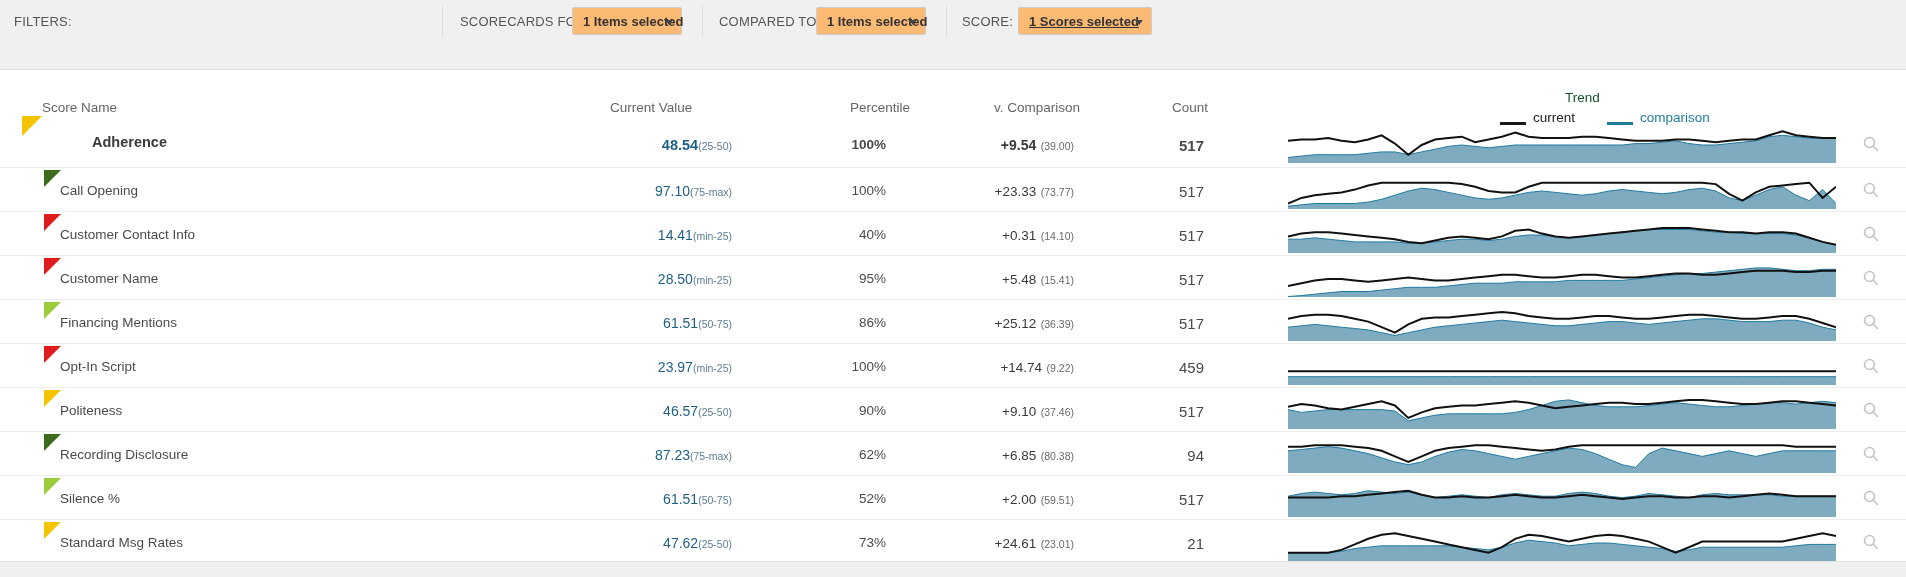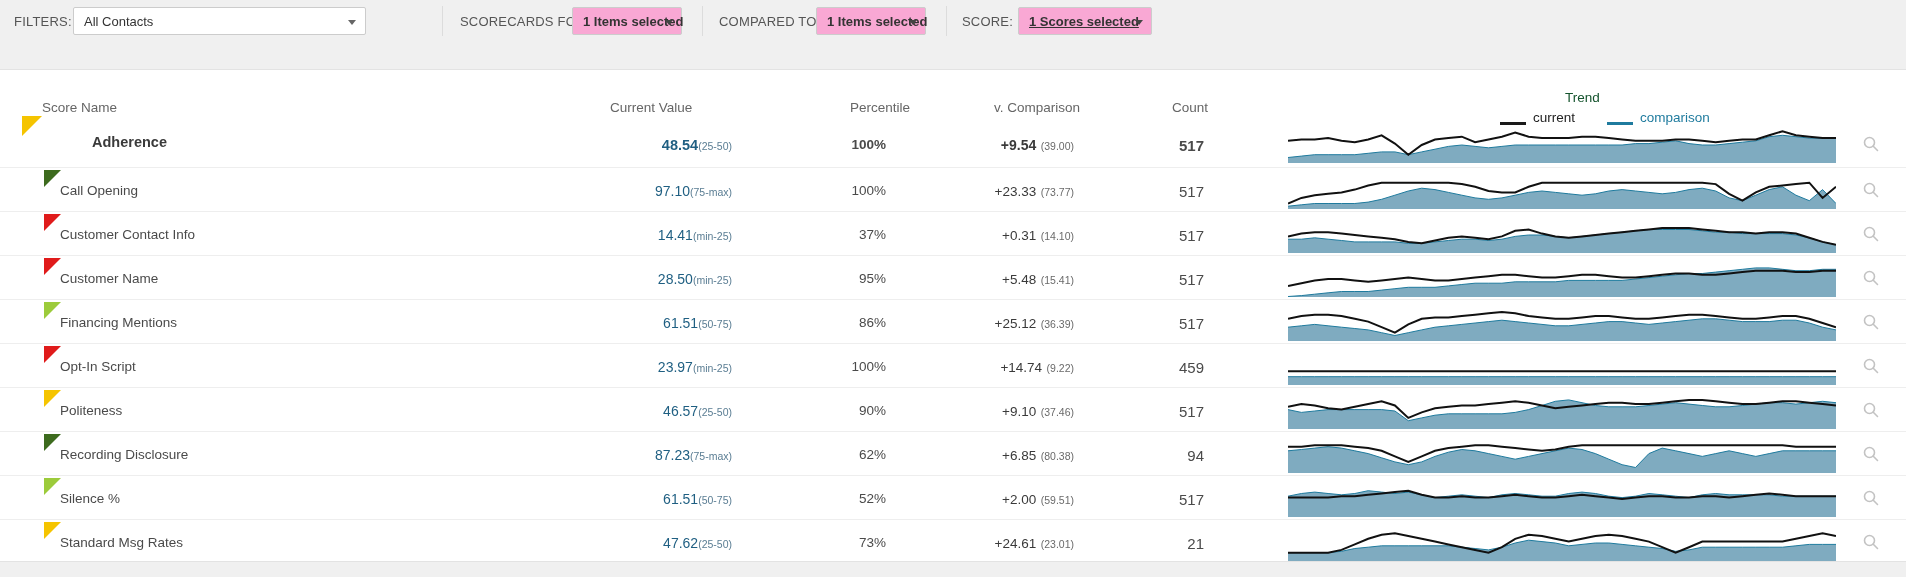--- a/index.html
+++ b/index.html
@@ -55,21 +55,21 @@
     right: 9px; top: 12px;
     width: 0; height: 0;
     border-left: 4px solid transparent;
     border-right: 4px solid transparent;
     border-top: 5px solid #666;
   }
   .sel-small {
     position: absolute;
     top: 7px;
     height: 28px;
-    background: #f9a8d4;
+    background: #fdba74;
     border: 1px solid #ccc;
     border-radius: 2px;
     font-size: 13px;
     font-weight: bold;
     color: #333;
     padding: 6px 22px 6px 10px;
     white-space: nowrap;
   }
   .caret-s {
     position: absolute;
@@ -196,24 +196,20 @@
     background: #f0f0f0;
     border-top: 1px solid #e3e3e3;
   }
 </style>
 </head>
 <body>
 
 <div class="filterbar">
   <div class="fb-row1">
     <span class="fb-label" style="left:14px;">FILTERS:</span>
-    <div class="sel-wide" style="left:73px; width:293px;">
-      <span>All Contacts</span>
-      <span class="caret"></span>
-    </div>
     <div class="divider" style="left:442px;"></div>
     <span class="fb-label" style="left:460px;">SCORECARDS FOR:</span>
     <div class="sel-small" style="left:572px; width:110px;">
       <span>1 Items selected</span>
       <span class="caret-s"></span>
     </div>
     <div class="divider" style="left:702px;"></div>
     <span class="fb-label" style="left:719px;">COMPARED TO:</span>
     <div class="sel-small" style="left:816px; width:110px;">
       <span>1 Items selected</span>
@@ -291,21 +287,21 @@
           <svg width="18" height="18" viewBox="0 0 18 18">
             <circle cx="7.5" cy="7.5" r="5" fill="none" stroke="#c3c3c3" stroke-width="1.6"></circle>
             <line x1="11.3" y1="11.3" x2="15.5" y2="15.5" stroke="#c3c3c3" stroke-width="1.6" stroke-linecap="round"></line>
           </svg>
         </span>
       </div>
       <div class="row">
         <span class="flag" style="border-top-color:#e01b1b;"></span>
         <span class="score-name">Customer Contact Info</span>
         <span class="cell c-value" style="left:610px;width:122px;"><span class="num">14.41</span><span class="band">(min-25)</span></span>
-        <span class="cell c-pct" style="left:810px;width:76px;">37%</span>
+        <span class="cell c-pct" style="left:810px;width:76px;">40%</span>
         <span class="cell c-cmp" style="left:960px;width:114px;"><span class="num">+0.31</span> <span class="base">(14.10)</span></span>
         <span class="cell c-count" style="left:1160px;width:44px;">517</span>
         <span class="spark">
           <svg viewBox="0 0 548 36" preserveAspectRatio="none">
             <path d="M0.0,22.2 L13.4,22.2 L26.7,20.8 L40.1,22.2 L53.5,23.5 L66.8,24.9 L80.2,24.9 L93.6,24.9 L106.9,24.9 L120.3,26.3 L133.7,26.3 L147.0,24.9 L160.4,23.5 L173.8,22.2 L187.1,22.2 L200.5,23.5 L213.9,22.2 L227.2,19.4 L240.6,18.0 L254.0,18.0 L267.3,19.4 L280.7,20.8 L294.0,19.4 L307.4,18.0 L320.8,16.6 L334.1,15.2 L347.5,13.8 L360.9,12.5 L374.2,12.5 L387.6,12.5 L401.0,12.5 L414.3,13.8 L427.7,15.2 L441.1,15.2 L454.4,16.6 L467.8,16.6 L481.2,16.6 L494.5,16.6 L507.9,18.0 L521.3,20.8 L534.6,24.9 L548.0,27.7 L548,36 L0,36 Z" fill="#7fabc0"></path>
             <polyline points="0.0,22.2 13.4,22.2 26.7,20.8 40.1,22.2 53.5,23.5 66.8,24.9 80.2,24.9 93.6,24.9 106.9,24.9 120.3,26.3 133.7,26.3 147.0,24.9 160.4,23.5 173.8,22.2 187.1,22.2 200.5,23.5 213.9,22.2 227.2,19.4 240.6,18.0 254.0,18.0 267.3,19.4 280.7,20.8 294.0,19.4 307.4,18.0 320.8,16.6 334.1,15.2 347.5,13.8 360.9,12.5 374.2,12.5 387.6,12.5 401.0,12.5 414.3,13.8 427.7,15.2 441.1,15.2 454.4,16.6 467.8,16.6 481.2,16.6 494.5,16.6 507.9,18.0 521.3,20.8 534.6,24.9 548.0,27.7" fill="none" stroke="#1f7b9e" stroke-width="1"></polyline>
             <polyline points="0.0,19.4 13.4,16.6 26.7,15.2 40.1,15.2 53.5,16.6 66.8,18.0 80.2,19.4 93.6,20.8 106.9,22.2 120.3,24.9 133.7,26.3 147.0,23.5 160.4,20.8 173.8,19.4 187.1,20.8 200.5,22.2 213.9,19.4 227.2,13.8 240.6,12.5 254.0,16.6 267.3,19.4 280.7,20.8 294.0,19.4 307.4,18.0 320.8,16.6 334.1,15.2 347.5,13.8 360.9,12.5 374.2,11.1 387.6,11.1 401.0,11.1 414.3,12.5 427.7,13.8 441.1,15.2 454.4,15.2 467.8,16.6 481.2,15.2 494.5,15.2 507.9,16.6 521.3,20.8 534.6,24.9 548.0,27.7" fill="none" stroke="#111" stroke-width="2"></polyline>
           </svg>
         </span>
         <span class="zoom-icon">

